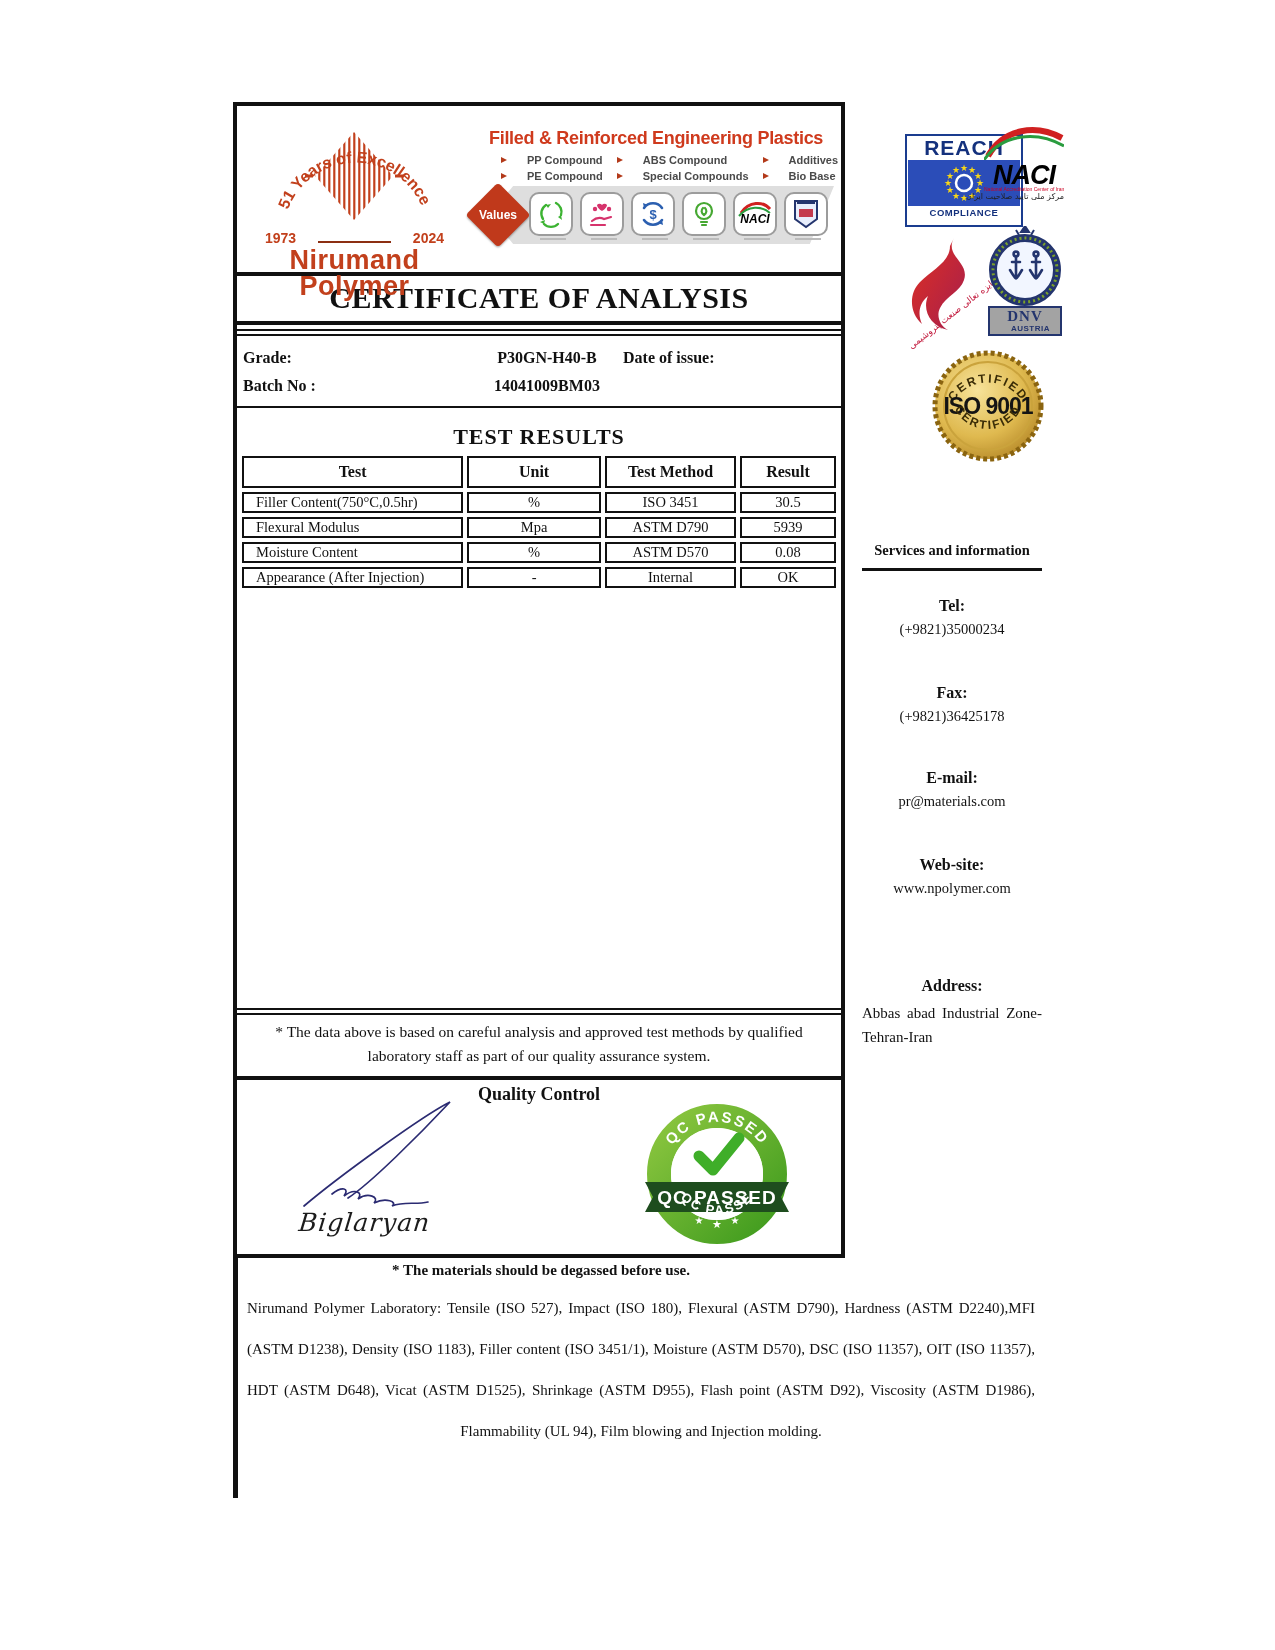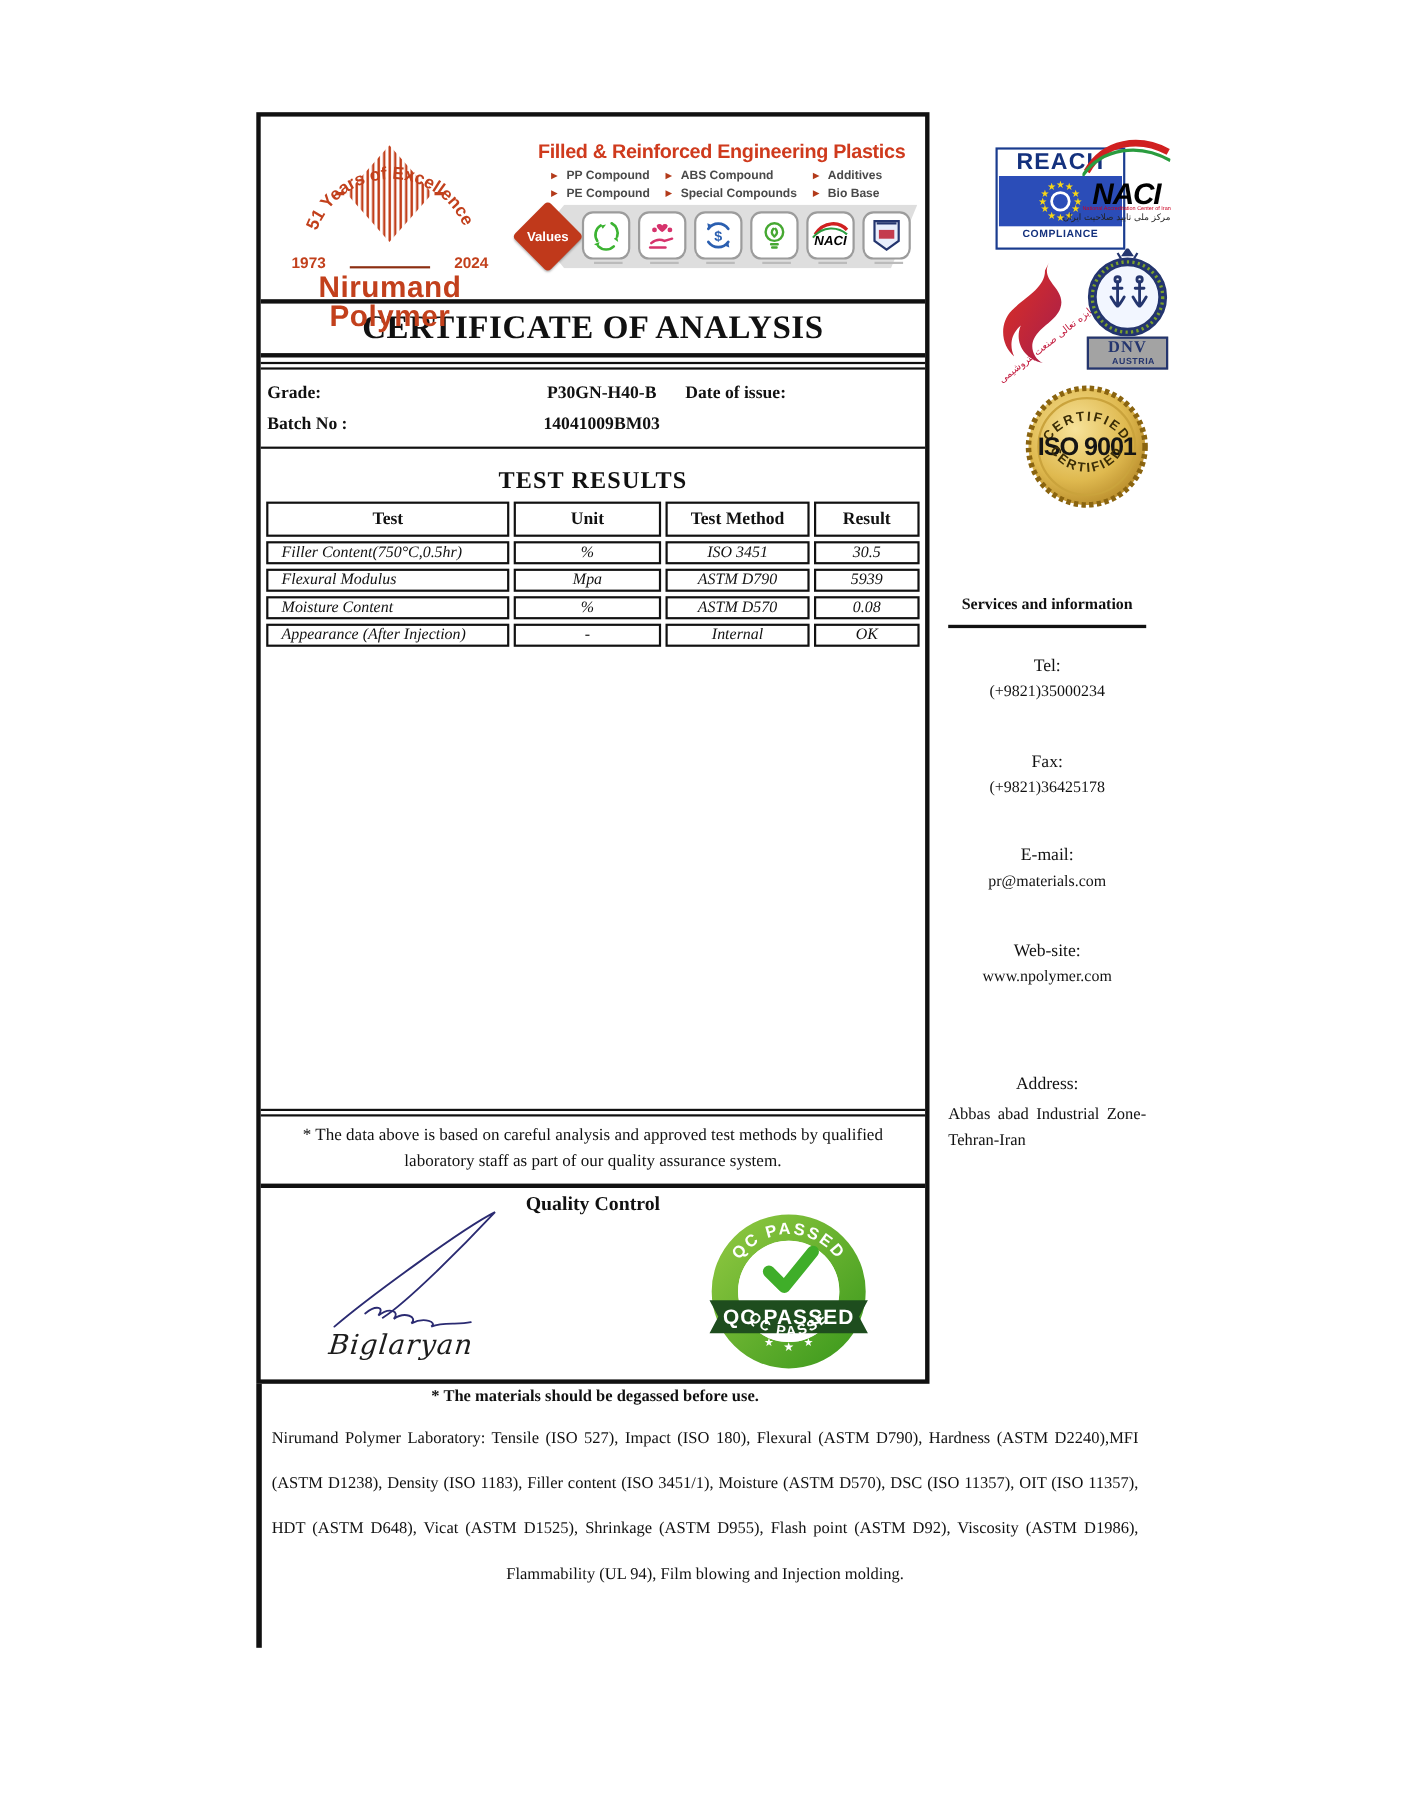--- a/index.html
+++ b/index.html
@@ -24,21 +24,21 @@
   .brand { position:absolute; left:10px; top:18px; width:215px; height:140px; text-align:center; color:#c2401c; }
   .brand-name { font-family:"Liberation Sans",sans-serif; font-weight:bold; font-size:27px; line-height:26px; color:#c2401c; letter-spacing:0.5px; }
   .years { display:flex; align-items:flex-end; justify-content:space-between; gap:22px; font-family:"Liberation Sans",sans-serif; font-weight:bold; font-size:14px; color:#c2401c; margin:-2px 18px 1px; }
   .years .rule { flex:1; border-bottom:2px solid #8c2f12; margin-bottom:3px; }
 
   
   .products { position:absolute; left:252px; top:22px; width:348px; }
   .products-title { font-family:"Liberation Sans",sans-serif; font-weight:bold; font-size:18px; color:#cf3a1d; letter-spacing:-0.3px; white-space:nowrap; }
   .prod-cols { display:flex; gap:14px; margin-top:3px; margin-left:12px; }
   .prod-col { list-style:none; }
-  .prod-col li { display:flex; align-items:center; gap:8px; font-family:"Liberation Sans",sans-serif; font-weight:bold; font-size:11px; color:#4a4a4a; line-height:16px; white-space:nowrap; }
+  .prod-col li { display:flex; align-items:center; gap:20px; font-family:"Liberation Sans",sans-serif; font-weight:bold; font-size:11px; color:#4a4a4a; line-height:16px; white-space:nowrap; }
   .tri { width:0; height:0; border-left:6px solid #b33a1a; border-top:3.5px solid transparent; border-bottom:3.5px solid transparent; display:inline-block; }
 
   
   .values-band { position:absolute; left:252px; top:80px; width:345px; height:58px;
     background:#dedede; clip-path:polygon(0 50%, 7% 0, 100% 0, 93% 100%, 7% 100%); }
   .values-diamond { position:absolute; left:238px; top:86px; width:46px; height:46px; background:#c0391b; transform:rotate(45deg); border-radius:4px; box-shadow:1px 1px 2px rgba(0,0,0,.3); }
   .values-diamond span { position:absolute; inset:0; display:flex; align-items:center; justify-content:center; transform:rotate(-45deg); color:#fff; font-family:"Liberation Sans",sans-serif; font-weight:bold; font-size:12px; }
   .value-icons { position:absolute; left:292px; top:86px; display:flex; gap:7px; }
   .vicon { width:44px; height:44px; background:#fff; border:2px solid #9c9c9c; border-radius:10px; display:flex; align-items:center; justify-content:center; }
   .vicon-cap { width:26px; height:2px; background:#bbb; position:absolute; bottom:-6px; left:9px; }
@@ -53,21 +53,21 @@
   .info { padding:8px 6px 6px; border-bottom:2px solid #111; }
   .info-row { display:grid; grid-template-columns:228px 152px 1fr; height:28px; align-items:center; font-weight:bold; font-size:16px; }
   .info-val { text-align:center; }
 
   .tr-heading { text-align:center; font-size:22px; font-weight:bold; letter-spacing:1px; padding:16px 0 2px; }
 
   
   table.results { border-collapse:separate; border-spacing:4px; width:calc(100% - 2px); margin:0 1px; }
   table.results th, table.results td { border:2px solid #111; background:#fff; text-align:center; }
   table.results th { font-size:16px; font-weight:bold; height:32px; }
-  table.results td { font-size:14.5px; height:20px;font-style:italic; }
+  table.results td { font-size:14.5px; height:20px; }
   table.results td.lft { text-align:left; padding-left:12px; }
   col.c1{width:38%;} col.c2{width:23%;} col.c3{width:22.5%;} col.c4{width:16.5%;}
 
   .spacer { flex:1; }
 
   
   .disclaimer { text-align:center; font-size:15.5px; padding:5px 26px 8px; line-height:24px; }
   .qc-box { border-top:4px solid #111; height:178px; position:relative; }
   .qc-title { text-align:center; font-size:18px; font-weight:bold; padding-top:4px; }
   .signature { position:absolute; left:55px; top:18px; }
@@ -95,21 +95,21 @@
   .dnv { left:986px; top:226px; width:78px; height:112px; text-align:center; }
   .dnv-banner { position:absolute; left:2px; bottom:2px; width:74px; background:#a3a3a3; border:2px solid #24356e; padding:1px 0; }
   .dnv-l1 { font-family:"Liberation Serif",serif; font-weight:bold; font-size:15px; color:#24356e; line-height:15px; letter-spacing:1px; }
   .dnv-l2 { font-family:"Liberation Sans",sans-serif; font-weight:bold; font-size:8px; color:#24356e; line-height:9px; letter-spacing:0.5px;padding-left:11px; }
 
   .iso-badge { left:928px; top:348px; }
 
   .services { left:862px; top:542px; width:180px; text-align:center; }
   .services-heading { font-size:14.5px; font-weight:bold; }
   .services-rule { border-bottom:3px solid #111; margin-top:9px; }
-  .svc-label { font-size:16px; font-weight:normal; }
+  .svc-label { font-size:16px; font-weight:bold; }
   .svc-value { font-size:14.5px; margin-top:6px; }
   .svc-tel { margin-top:26px; } .svc-fax { margin-top:46px; } .svc-email { margin-top:44px; } .svc-web { margin-top:46px; }
   .svc-addr { margin-top:80px; }
   .svc-addr .svc-value { text-align:justify; text-align-last:left; font-size:15px; line-height:24px; }
 </style>
 </head>
 <body>
 
 <div class="abs main-box">
 

